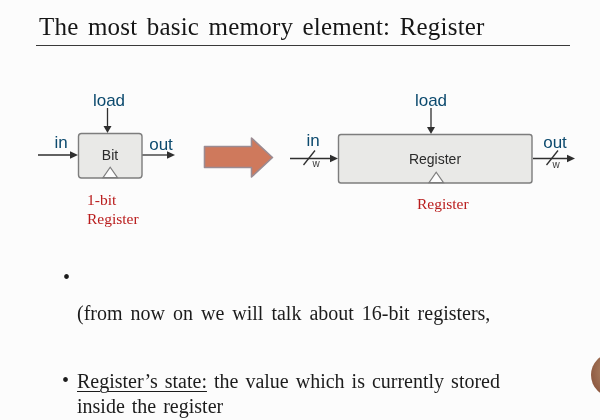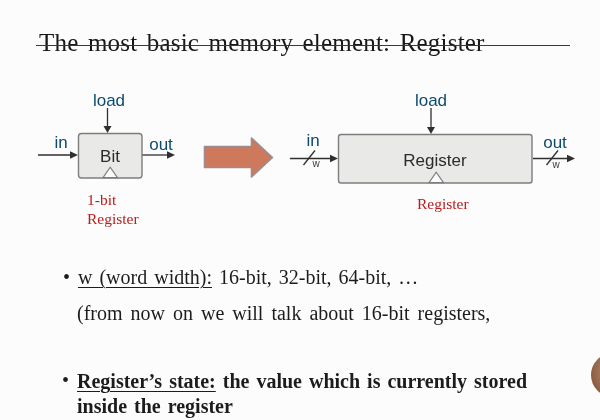--- a/index.html
+++ b/index.html
@@ -3,37 +3,37 @@
 <meta charset="utf-8">
 <style>
   html,body{margin:0;padding:0;background:#ffffff;}
   .slide{
     position:relative;width:600px;height:420px;overflow:hidden;
     background:#fcfcfc;font-family:"Liberation Serif",serif;color:#1c1c1c;
   }
   
   .title{
     position:absolute;left:39px;top:13px;font-size:25px;color:#161616;
-    word-spacing:3px;letter-spacing:0.2px;white-space:nowrap;margin-top:16px;
+    word-spacing:3px;letter-spacing:0.2px;white-space:nowrap;
   }
   .title-rule{
     position:absolute;left:36px;top:45px;width:534px;height:0;
     border-top:1.7px solid #3a3a3a;
   }
   
   .gfx{position:absolute;left:0;top:0;width:600px;height:420px;}
   
   .dlabel{
     position:absolute;font-family:"Liberation Sans",sans-serif;
     font-size:17px;color:#0c4a6e;text-align:center;white-space:nowrap;
   }
   .dlabel.small{font-size:10px;color:#3a3a3a;}
   .boxlabel{
     position:absolute;font-family:"Liberation Sans",sans-serif;
-    font-size:17px;color:#2b2b2b;text-align:center;white-space:nowrap;
+    font-size:14px;color:#2b2b2b;text-align:center;white-space:nowrap;
   }
   
   .caption{
     position:absolute;font-size:15.5px;line-height:19px;color:#b91c1c;
     white-space:nowrap;
   }
   
   .btext{position:absolute;font-size:20px;color:#1c1c1c;white-space:nowrap;word-spacing:2px;}
   .bdot{position:absolute;font-size:20px;color:#1c1c1c;}
   .note{position:absolute;font-size:20px;line-height:21.5px;color:#1c1c1c;white-space:nowrap;word-spacing:3px;text-align:right;}
@@ -105,27 +105,26 @@
   <div class="dlabel" style="left:300px;top:131px;width:26px;">in</div>
   <div class="dlabel" style="left:540px;top:133px;width:30px;">out</div>
   <div class="boxlabel" style="left:338px;top:151px;width:194px;">Register</div>
   <div class="dlabel small" style="left:309px;top:158px;width:14px;">w</div>
   <div class="dlabel small" style="left:549px;top:159px;width:14px;">w</div>
   <div class="caption" style="left:417px;top:194px;">
     <div>Register</div>
   </div>
 
   <span class="bdot" style="left:63px;top:266px;">•</span>
-  <div class="btext" style="left:78px;top:266px;"><span class="ul">w (word width):</span><span> 16-bit, 32-bit, 64-bit, …</span></div>
 
   <div class="note" style="left:77px;top:303px;">
     <div>(from now on we will talk about 16-bit registers,</div>
   </div>
 
   <span class="bdot" style="left:62px;top:369px;">•</span>
-  <div class="b2block" style="left:77px;top:369px;font-weight:bold;">
+  <div class="b2block" style="left:77px;top:369px;">
     <div><span class="ul">Register’s state:</span><span> the value which is currently stored</span></div>
     <div>inside the register</div>
   </div>
 
   <div class="webcam"></div>
 
 </div>
 
 </body></html>

